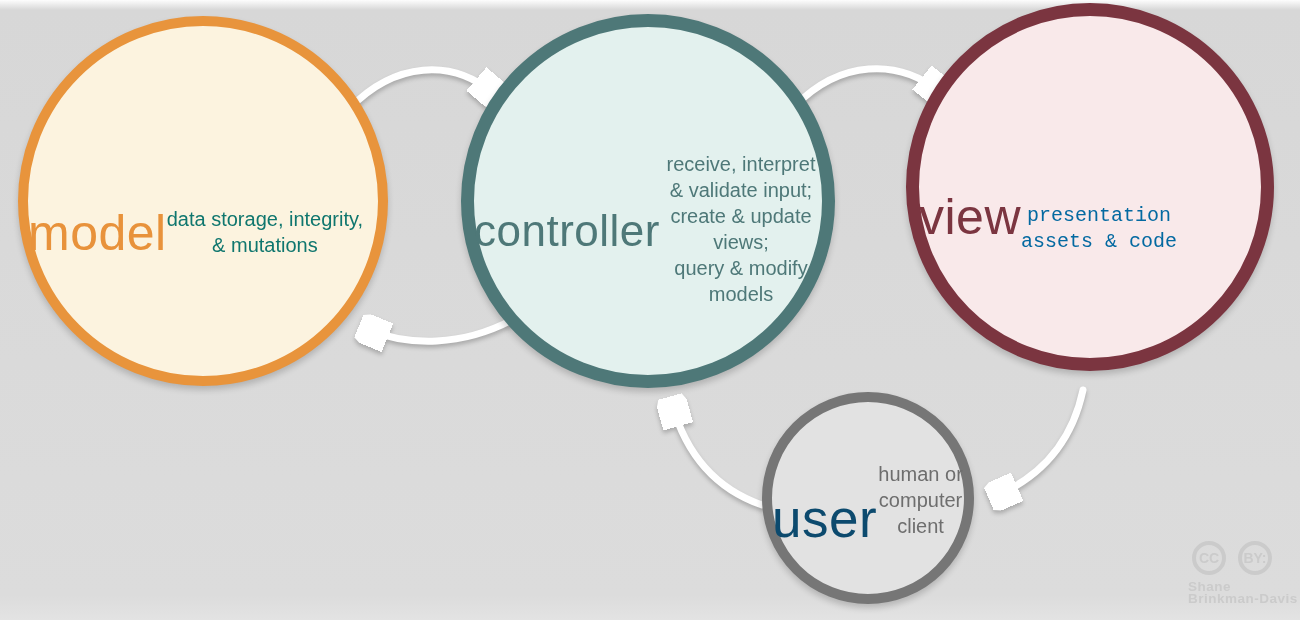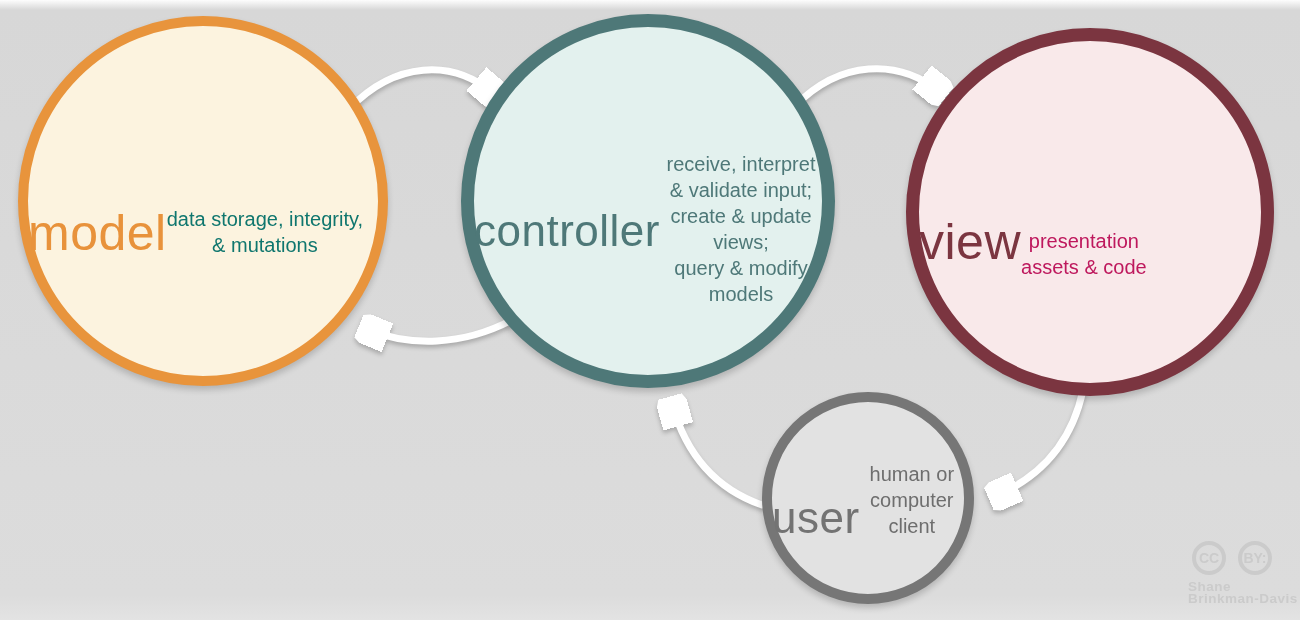--- a/index.html
+++ b/index.html
@@ -45,33 +45,33 @@
 
   #circle-controller {
     left: 461px; top: 14px; width: 374px; height: 374px;
     background: #e3f1ee;
     border: 13px solid #4e7878;
   }
   #circle-controller .node-title { color: #4e7878; font-size: 44px; padding-top: 60px; }
   #circle-controller .node-desc  { color: #4e7878; margin-top: 56px; text-align: center; }
 
   #circle-view {
-    left: 906px; top: 28px; width: 368px; height: 368px;
+    left: 906px; top: 3px; width: 368px; height: 368px;
     background: #f9e9ea;
     border: 13px solid #7b3540;
   }
   #circle-view .node-title { color: #7b3540; font-size: 50px; padding-top: 60px; }
-  #circle-view .node-desc  { color: #be185d; margin-top: 84px; }
+  #circle-view .node-desc  { color: #0369a1; margin-top: 84px; font-family: Liberation Mono, monospace; }
 
   #circle-user {
     left: 762px; top: 392px; width: 212px; height: 212px;
     background: #e2e2e2;
     border: 10px solid #767676;
   }
-  #circle-user .node-title { color: #737373; font-size: 44px; padding-top: 40px; }
+  #circle-user .node-title { color: #0c4a6e; font-size: 53px; padding-top: 40px; }
   #circle-user .node-desc  { color: #6e6e6e; margin-top: 4px; }
 
   #arrow-layer {
     position: absolute;
     left: 0; top: 0;
     pointer-events: none;
     filter: drop-shadow(0 3px 2px rgba(0,0,0,0.22));
   }
   #arrow-layer path {
     stroke: #ffffff;

